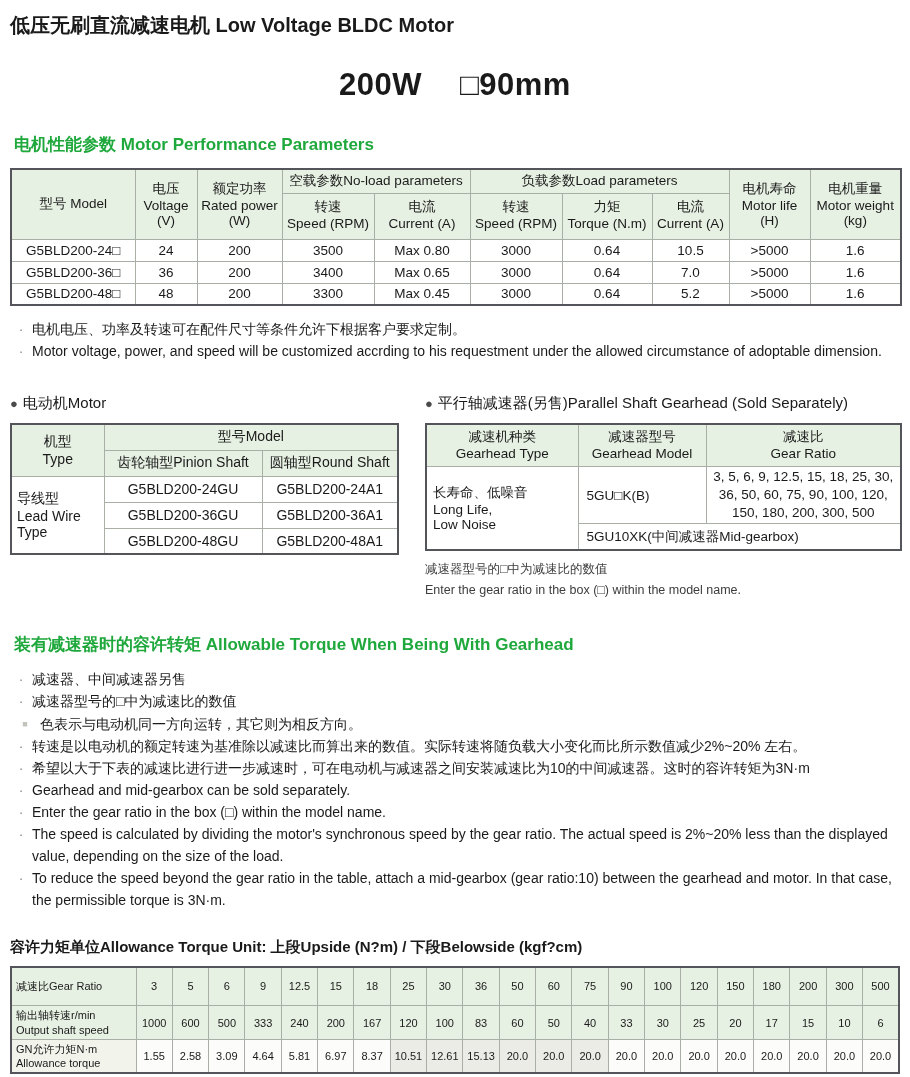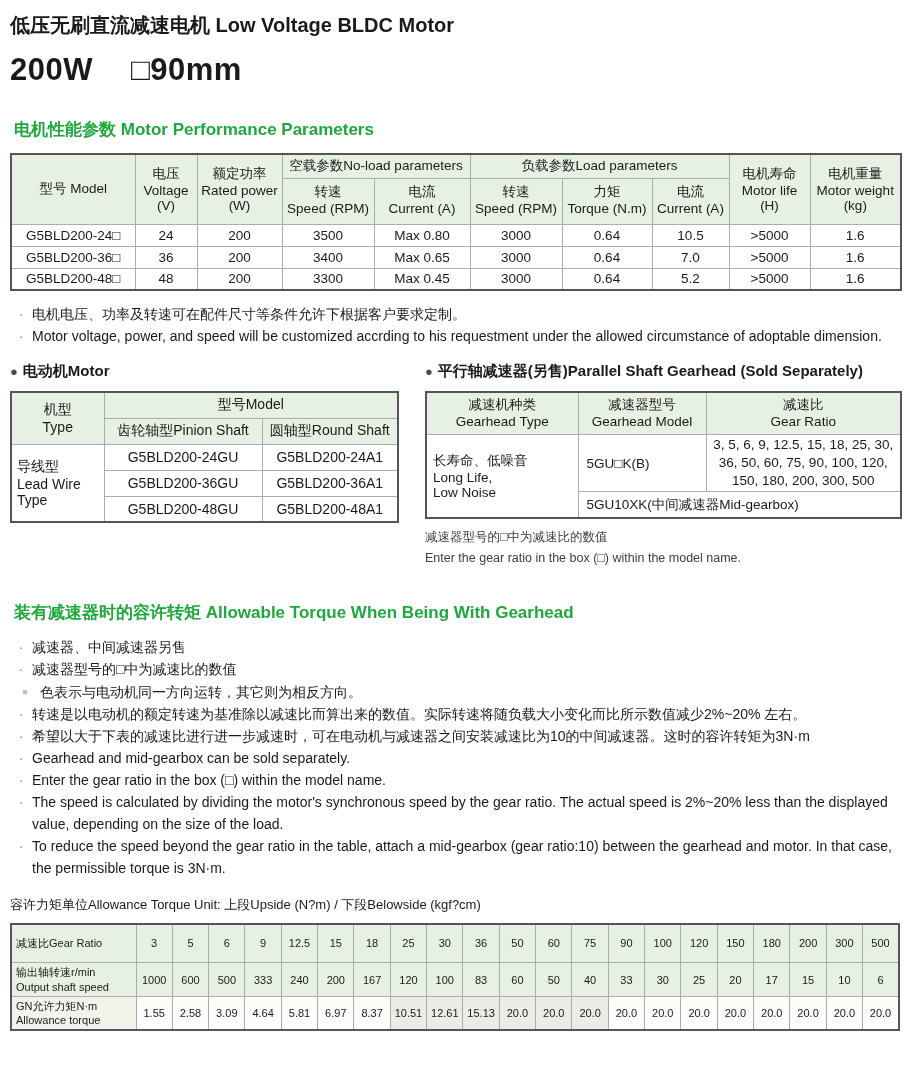--- a/index.html
+++ b/index.html
@@ -10,21 +10,21 @@
     --border-dark:#54555a;
     --border-light:#a9afa6;
   }
   *{box-sizing:border-box;}
   html,body{margin:0;padding:0;background:#fff;}
   body{width:910px;font-family:"Liberation Sans","DejaVu Sans",sans-serif;color:#1a1a1a;}
   .page{padding:8px 10px 14px 10px;}
   .pre{white-space:pre-line;}
 
   .title{font-size:20px;font-weight:bold;margin-top:4px;}
-  .subtitle{font-size:31px;font-weight:bold;margin-top:13px;letter-spacing:.5px;}
+  .subtitle{font-size:31px;font-weight:bold;margin-top:28px;letter-spacing:.5px;text-align:center;}
   .subtitle .gap{display:inline-block;width:38px;}
 
   h3.green{color:var(--green);font-size:17px;font-weight:bold;margin:32px 0 0 4px;}
   h3.first{margin-top:30px;}
 
   table{border-collapse:collapse;border:2px solid var(--border-dark);table-layout:fixed;}
   th,td{border:1px solid var(--border-light);text-align:center;font-weight:normal;padding:1px 2px;overflow:hidden;}
   .hdr{background:var(--hdr-bg);}
 
   
@@ -39,34 +39,34 @@
   .note-line .marker{flex:0 0 22px;text-align:center;color:#8a8a8a;}
   .note-line .marker.sq{color:#c3c3bb;font-size:9px;line-height:22px;flex-basis:30px;}
   .note-line .marker.dot::before{content:"·";}
   .note-line .marker.sq::before{content:"■";}
   .note-text{flex:1;}
 
   
   .two-col{display:flex;margin-top:12px;}
   .col-left{width:387px;margin-right:28px;}
   .col-right{width:547px;}
-  .sub-label{font-size:15px;font-weight:bold;margin:3px 0 10px 0;}
+  .sub-label{font-size:15px;font-weight:normal;margin:20px 0 10px 0;}
   .sub-label .bullet{color:#4a4a4a;font-size:13px;margin-right:5px;}
   .sub-label .bullet::before{content:"●";}
 
   table.motor{width:387px;font-size:14px;}
   table.motor tr{height:26px;}
   table.gearhead{width:475px;font-size:13.5px;}
   table.gearhead thead tr{height:42px;line-height:1.3;}
   table.gearhead td.ratio{line-height:1.35;font-size:13.5px;}
   table.gearhead td.midrow{text-align:left;padding-left:8px;height:26px;}
   .gh-notes{margin-top:8px;font-size:12.5px;color:#3c3c3c;line-height:1.7;}
 
   
-  .unit-line{font-size:13px;font-weight:normal;margin-top:16px;}
+  .unit-line{font-size:15px;font-weight:bold;margin-top:26px;}
 
   
   table.torque{width:890px;margin-top:9px;font-size:11px;}
   table.torque td{padding:1px 1px;}
   table.torque td.rlabel{text-align:left;padding-left:4px;line-height:1.3;}
   table.torque tr.green-row td{background:var(--hdr-bg);}
   table.torque tr.ratio-row{height:39px;}
   table.torque tr.speed-row{height:34px;}
   table.torque tr.t-row{height:33px;}
   table.torque tr.t-row td{background:#fcfcfa;}

